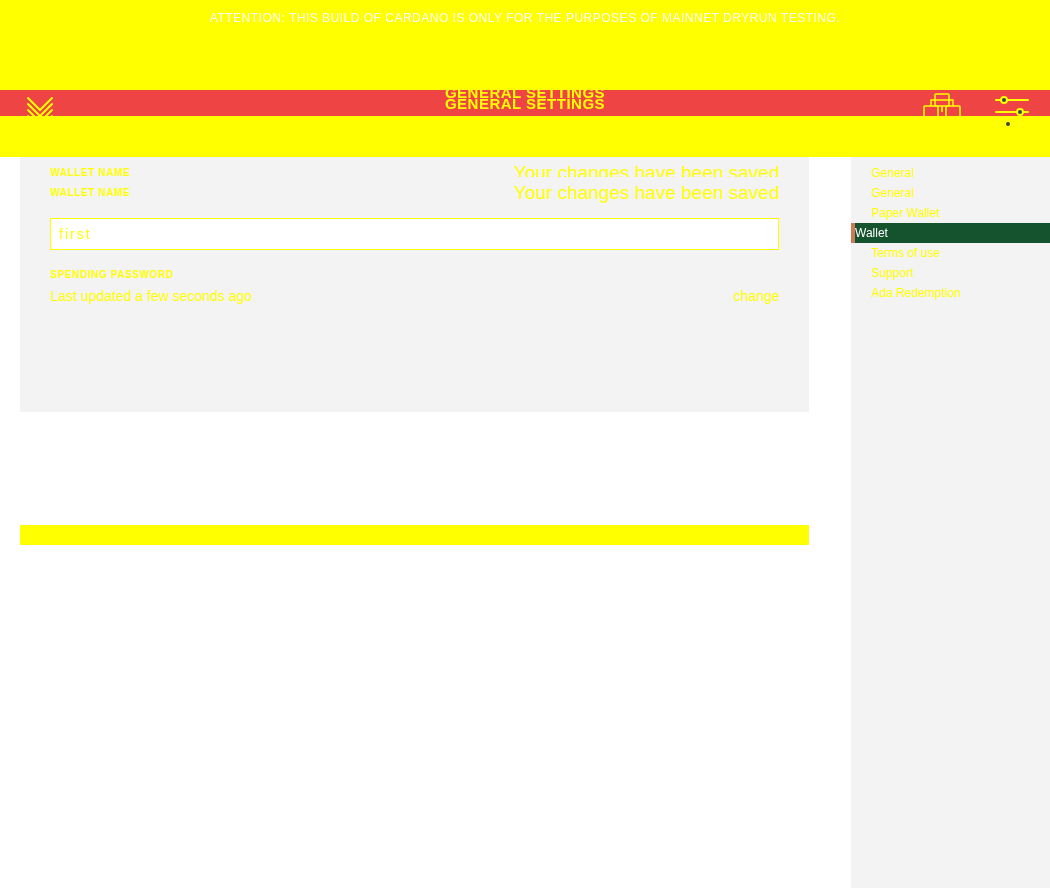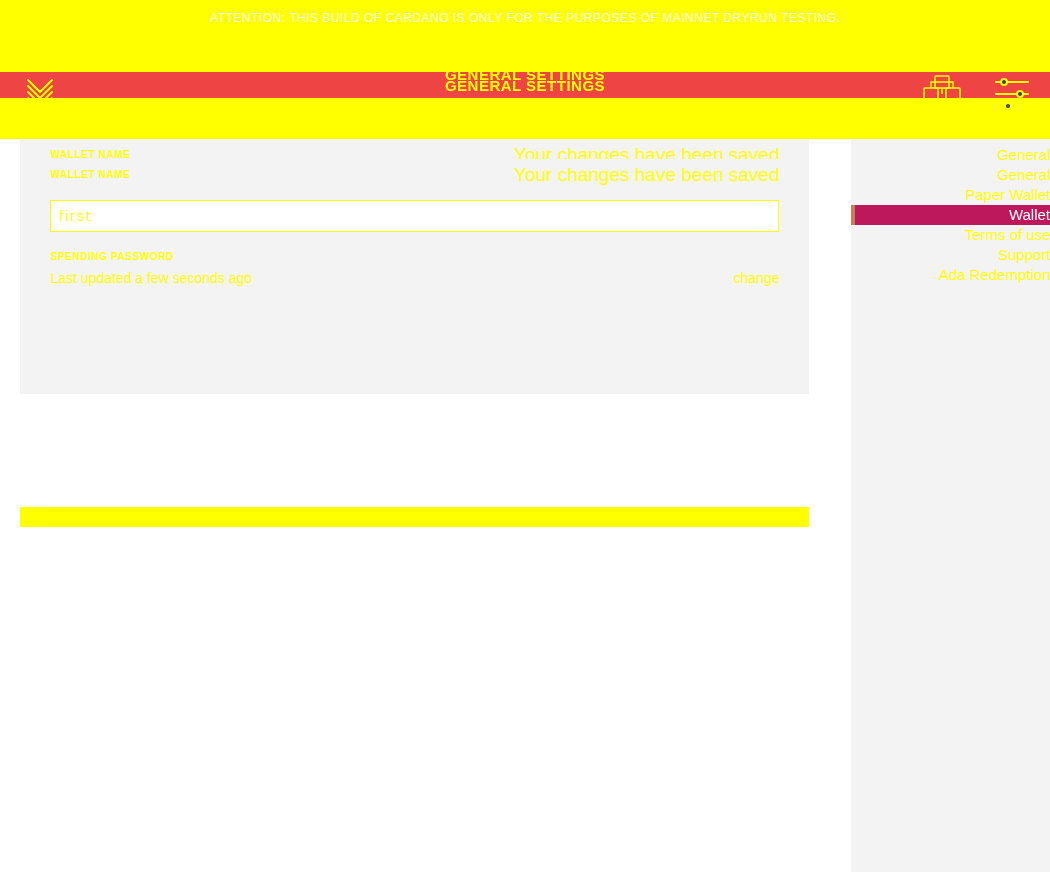--- a/index.html
+++ b/index.html
@@ -1,21 +1,21 @@
 <!DOCTYPE html>
 <html><head>
 <meta charset="utf-8">
 <style>
   * { box-sizing: border-box; margin: 0; padding: 0; }
   html, body { width: 1050px; height: 888px; font-family: Arial, Helvetica, sans-serif; background: #fff; }
   
   
   .notice {
     width: 100%;
-    height: 72px;
+    height: 90px;
     background: #ffff00;
     color: #fff;
     text-align: center;
     font-size: 12px;
     padding-top: 8px;
     line-height: 1.8;
     letter-spacing: 0.5px;
   }
   .notice .dot { text-decoration: underline; color: #fff; }
   
@@ -158,31 +158,30 @@
     position: absolute;
     left: 0;
     width: 199px;
   }
   .sidestack.top { top: 6px; z-index: 1; }
   .sidestack.btm { top: 26px; z-index: 2; }
   .side-item {
     height: 20px;
     line-height: 20px;
     padding-left: 20px;
-    font-size: 15px;
+    font-size: 12px;
     color: #ffff00;
     cursor: pointer;
     background: #f3f3f3;
-    text-align: right;
   }
   .side-item.active {
-    background: #be185d;
+    background: #14532d;
     color: #fff;
     border-left: 4px solid #cc7b5a;
-    padding-left: 8px;
+    padding-left: 0;
   }
   
   svg { display: block; }
 </style>
 </head>
 <body>
 
 <div class="notice">
   <div>ATTENTION: THIS BUILD OF CARDANO IS ONLY FOR THE PURPOSES OF MAINNET DRYRUN TESTING.</div>
 </div>

